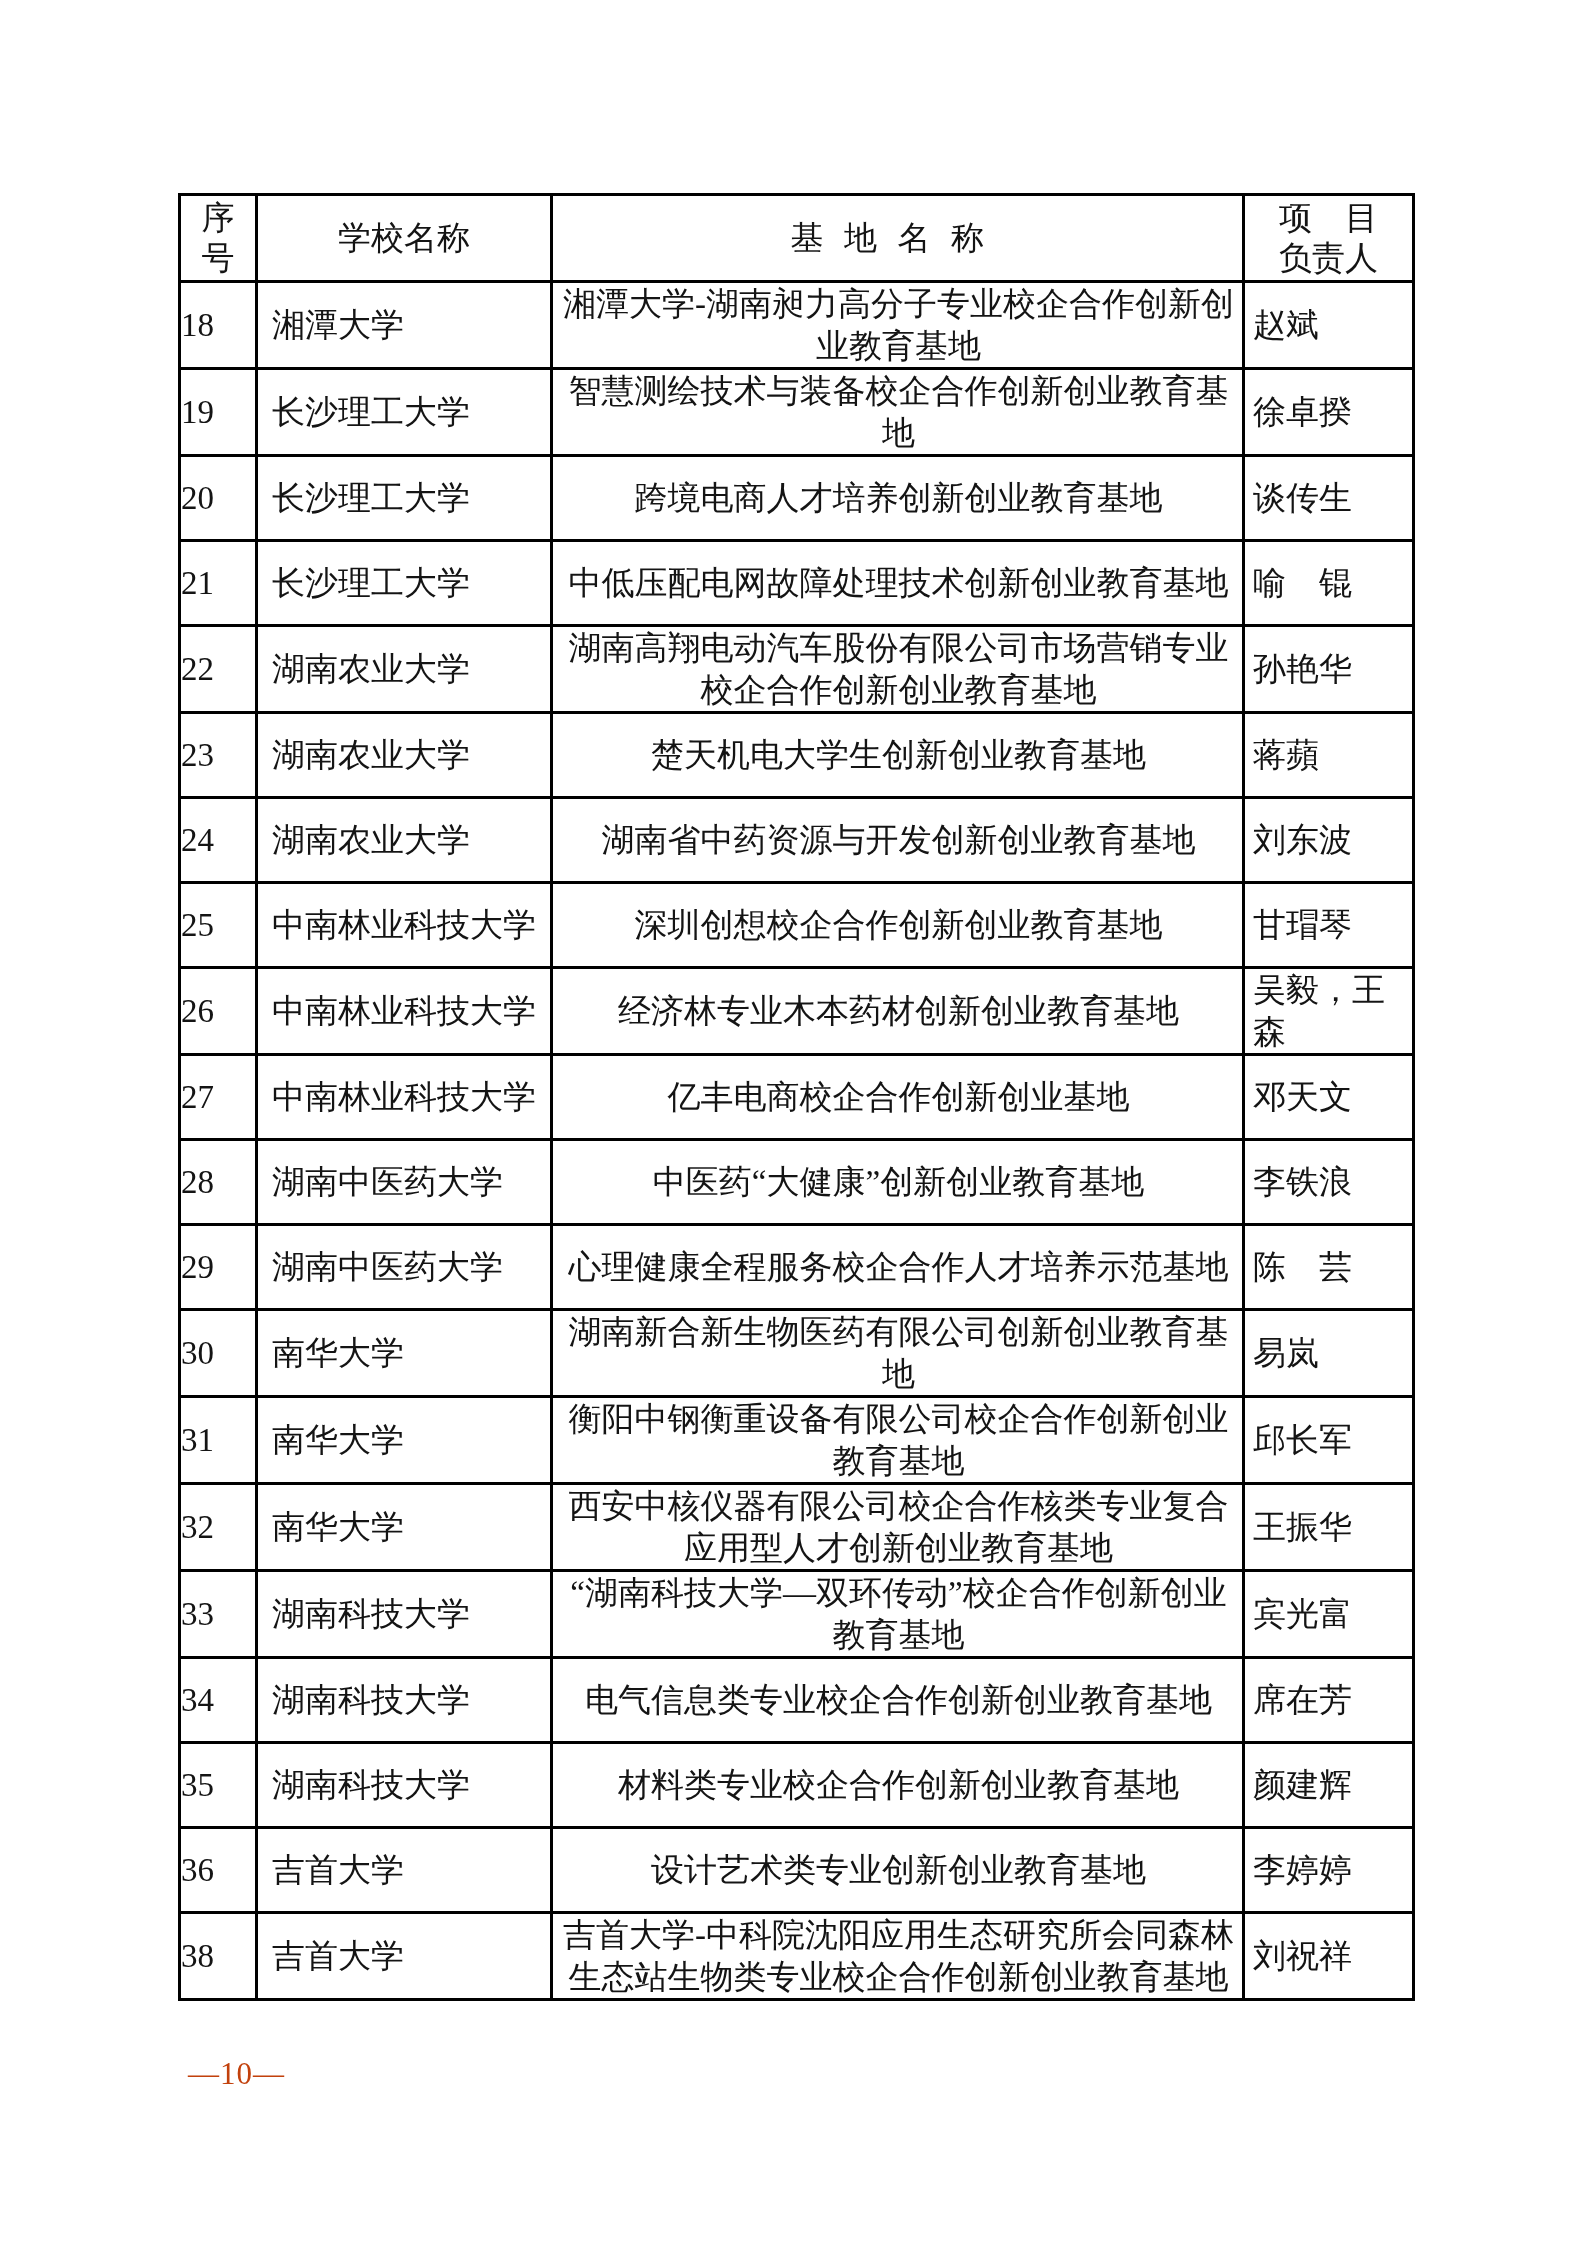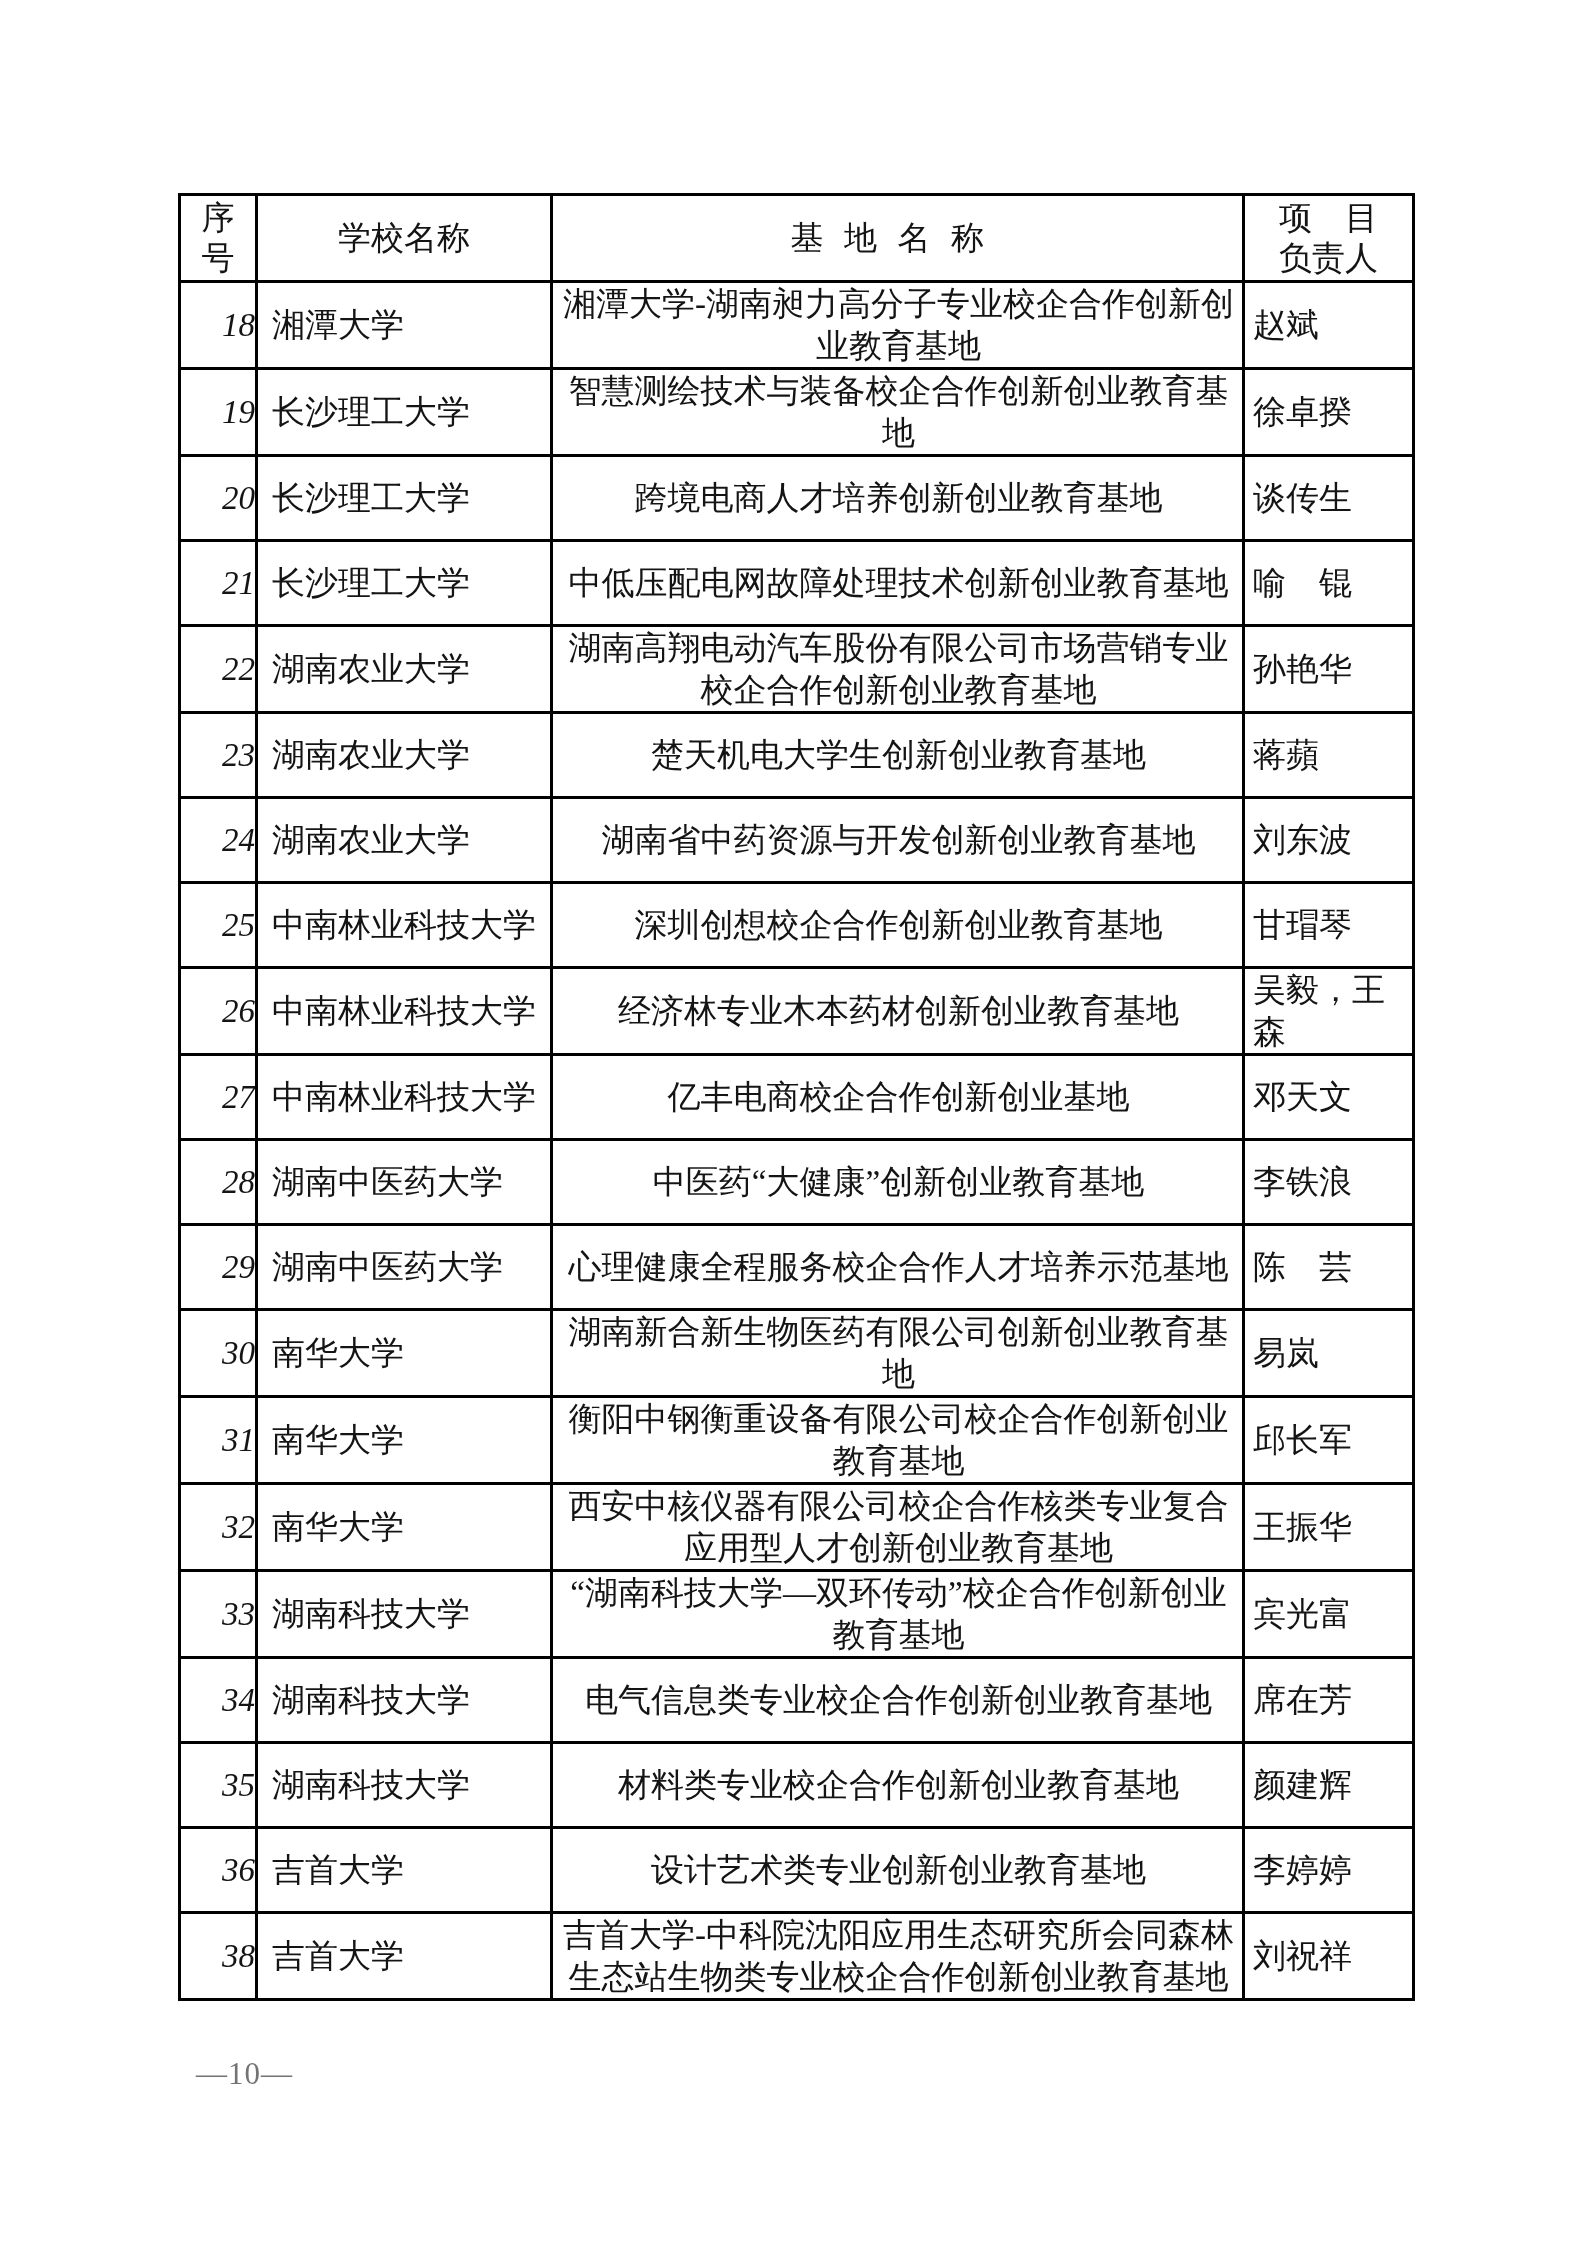--- a/index.html
+++ b/index.html
@@ -21,28 +21,28 @@
     border:3px solid #000000;
     font-weight:normal;
     vertical-align:middle;
     overflow:hidden;
   }
   .header-row th { height:84px; text-align:center; line-height:40px; padding:0; }
   .hdr-line { line-height:40px; }
   .hdr-spread { letter-spacing:0.62em; }
 
   .base-table td { height:82px; line-height:42px; }
-  td.c-no     { text-align:right; padding:0;font-style:italic; }
+  td.c-no     { text-align:left; padding:0; }
   td.c-school { text-align:left; padding:0 4px 0 14px; }
   td.c-base   { text-align:center; padding:0 6px 0 8px; }
   td.c-leader { text-align:left; padding:0 8px; }
 
   .pageno {
-    position:absolute; left:196px; top:2056px;
-    font-size:31px; letter-spacing:1px; color:#737373;
+    position:absolute; left:188px; top:2056px;
+    font-size:31px; letter-spacing:1px; color:#c2410c;
   }
 </style>
 </head>
 <body>
 
 <div class="page">
 
   <table class="base-table">
     <colgroup>
       <col style="width:77px">

